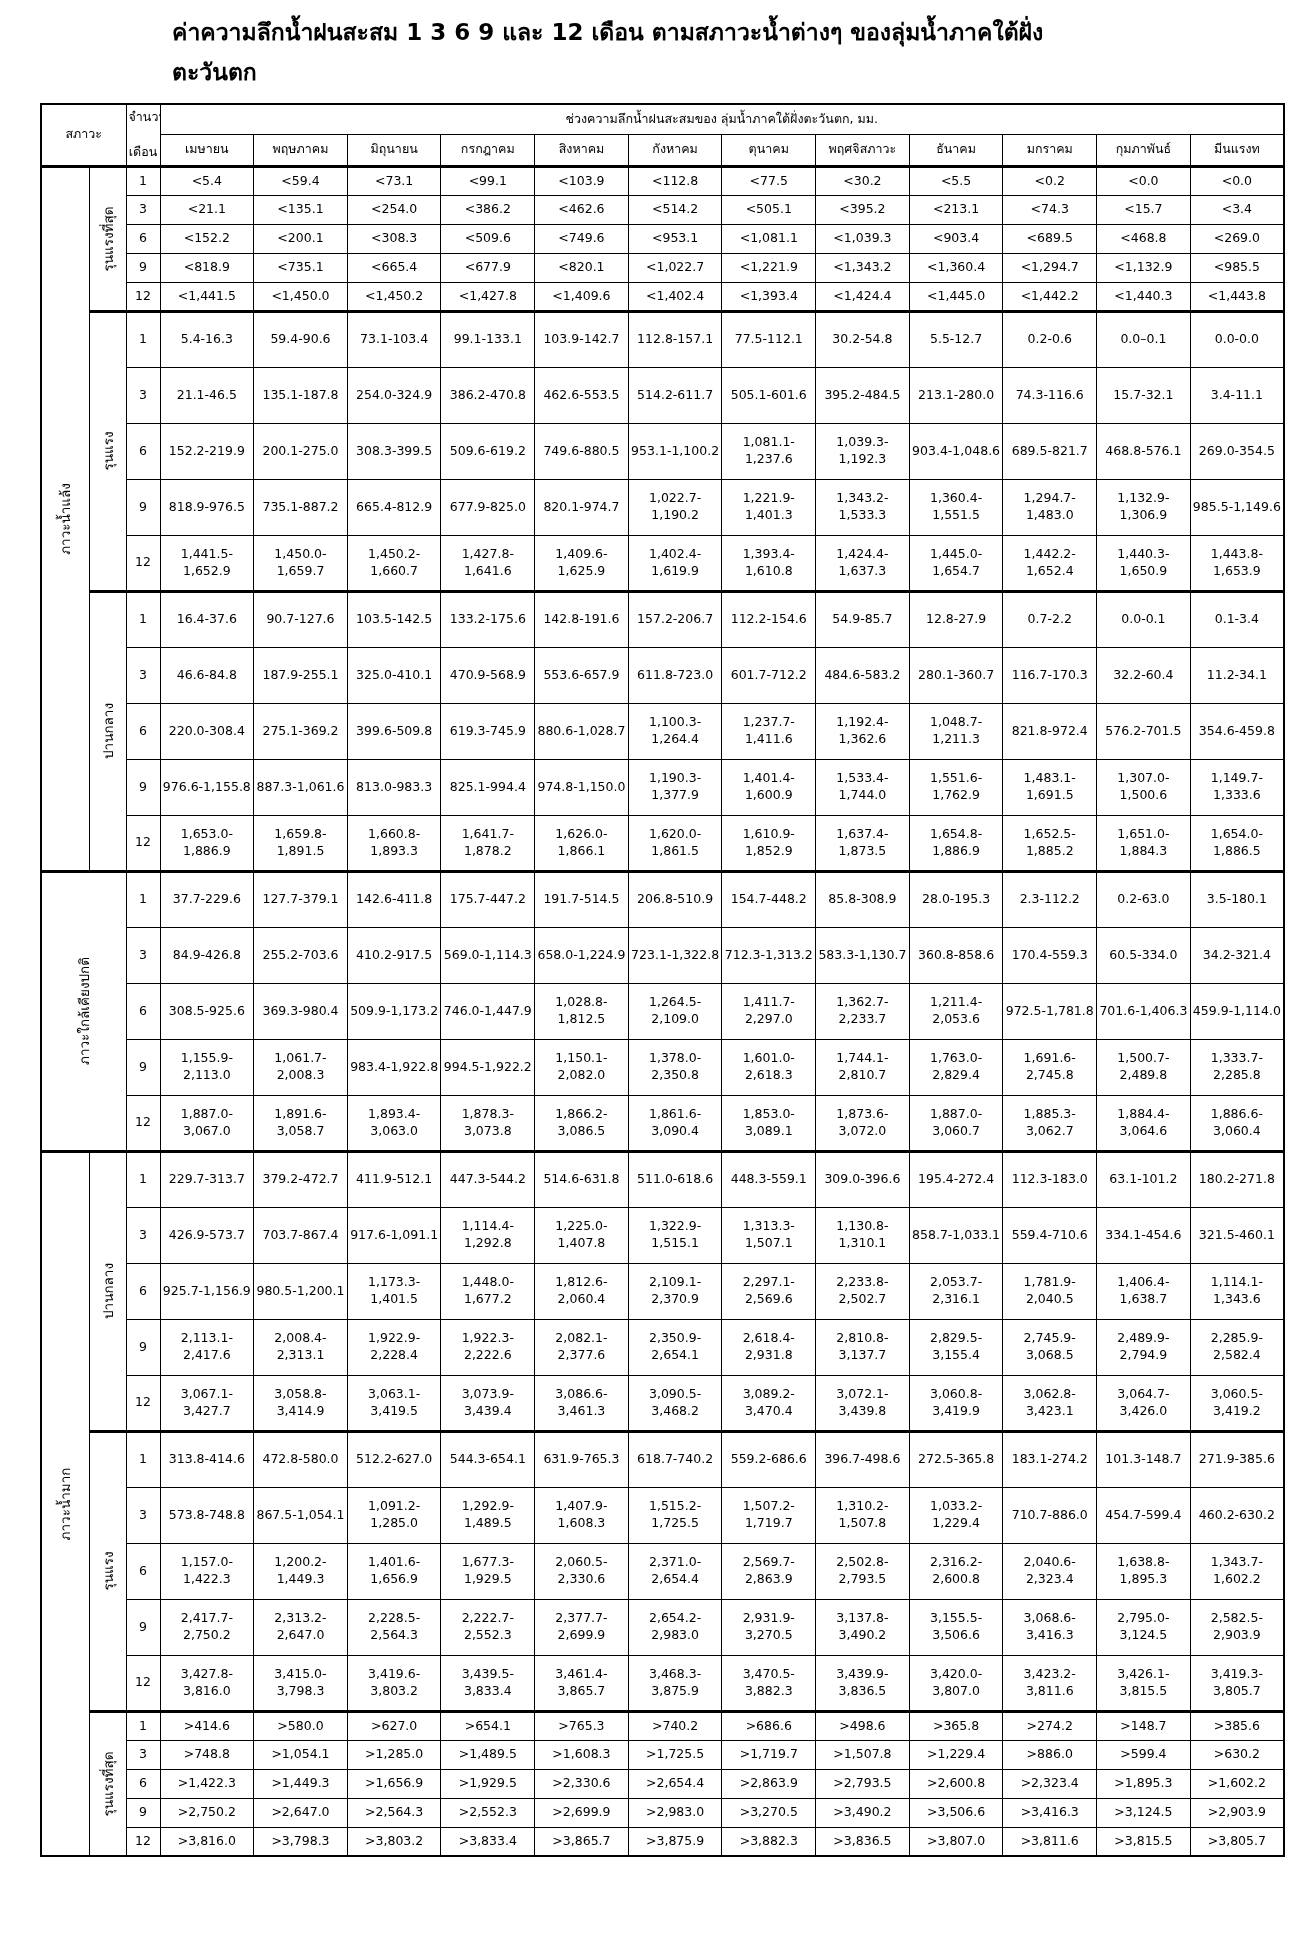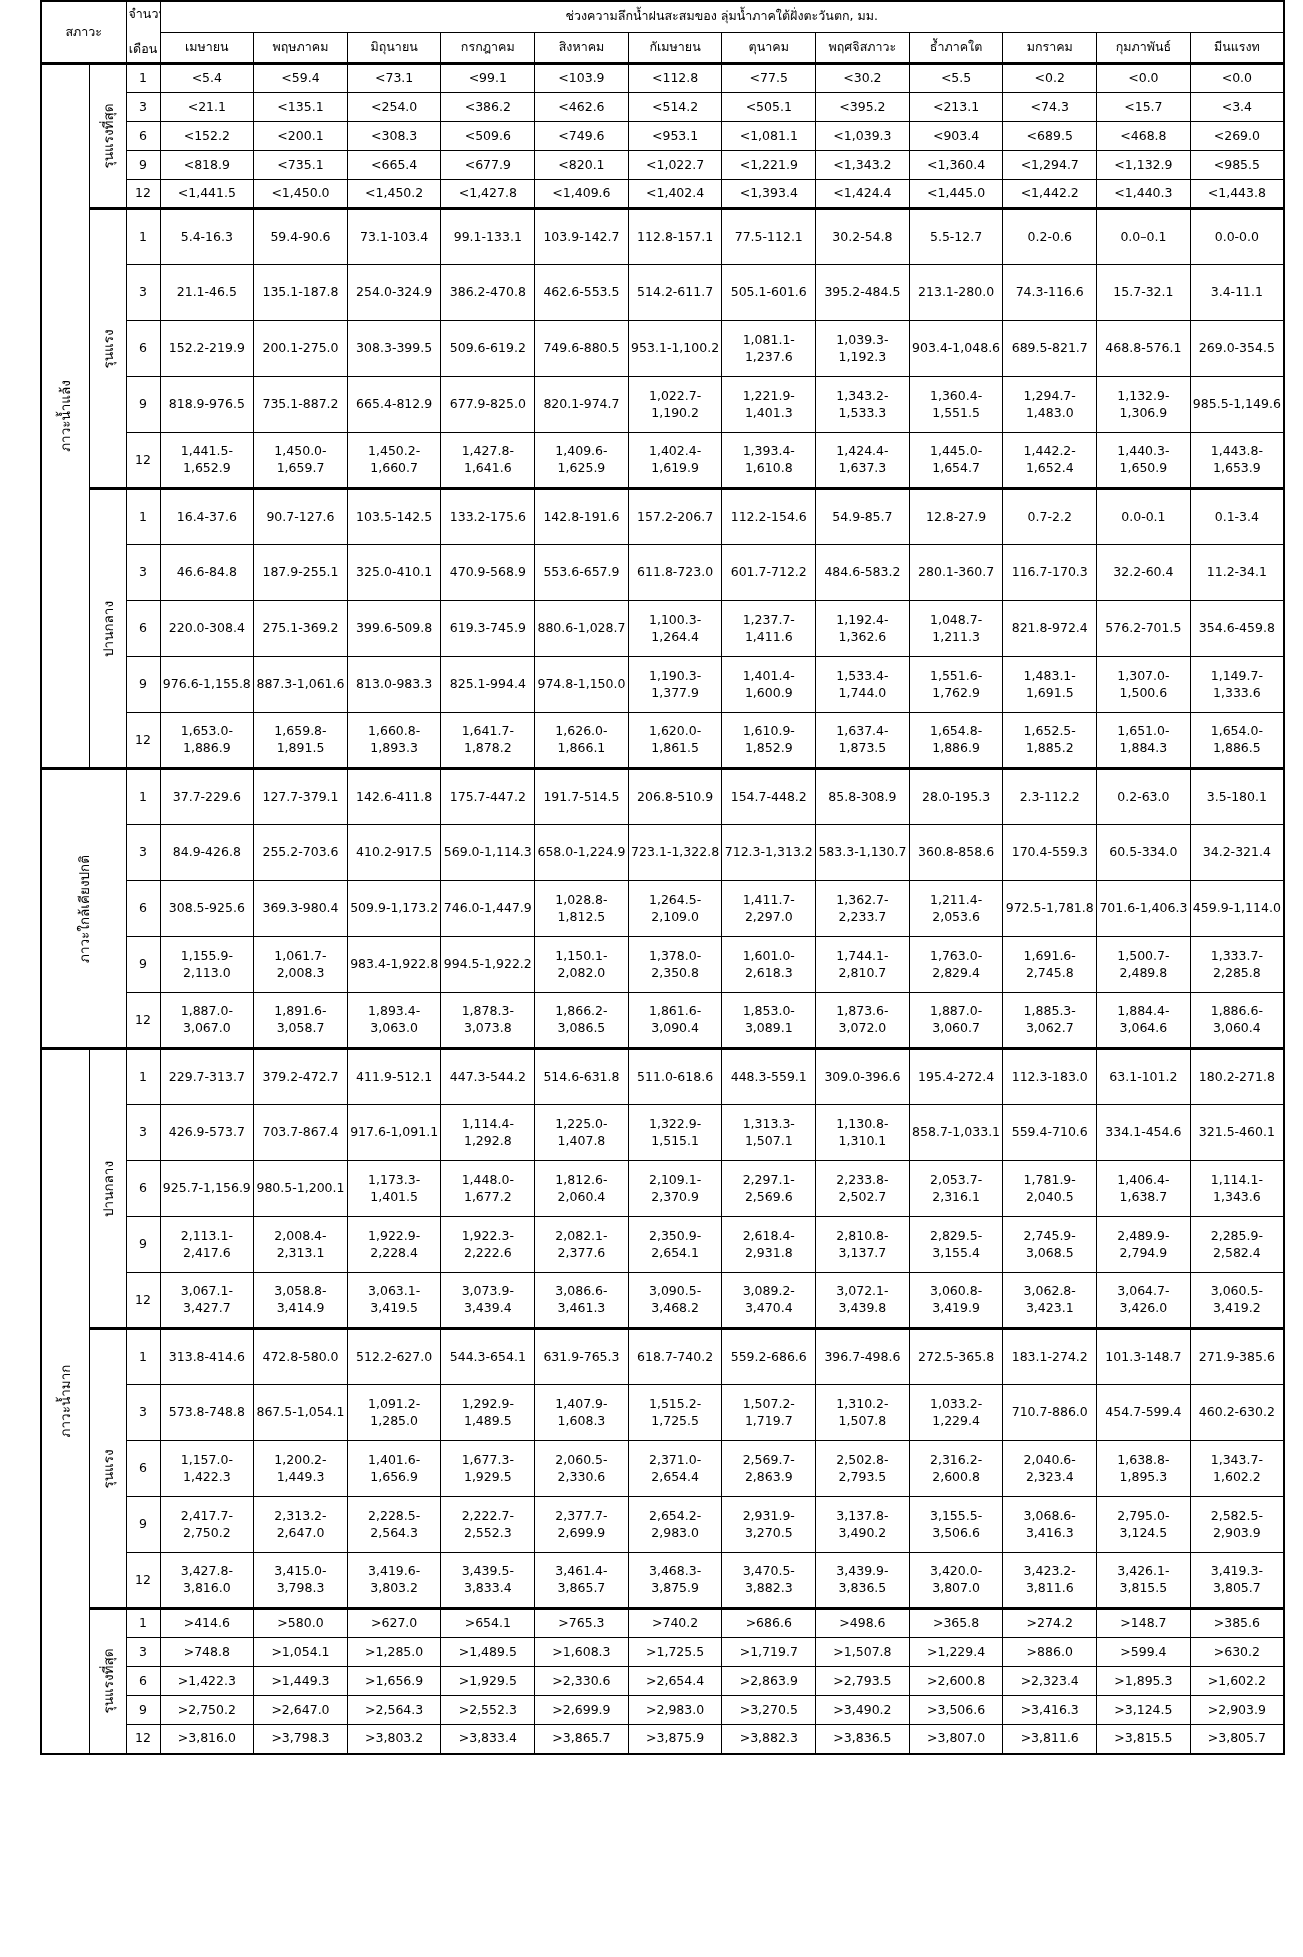--- a/index.html
+++ b/index.html
@@ -25,20 +25,24 @@
   .vlabel { position:absolute; left:50%; top:50%;
             transform:translate(-50%,-50%) rotate(-90deg);
             white-space:nowrap; font-size:13.5px; }
   .two-line-hdr { display:flex; flex-direction:column; justify-content:space-between; height:52px; padding:3px 0; }
 </style>
 </head>
 <body>
 
 <div class="page">
 
+  <div class="title">
+    <div>ค่าความลึกน้ำฝนสะสม 1 3 6 9 และ 12 เดือน ตามสภาวะน้ำต่างๆ ของลุ่มน้ำภาคใต้ฝั่ง</div>
+    <div>ตะวันตก</div>
+  </div>
 
   <table class="rain">
     <colgroup>
       <col style="width:48px">
         <col style="width:37px">
         <col style="width:34px">
     </colgroup>
     <thead>
       <tr class="hdr1">
         <th rowspan="2" colspan="2">สภาวะ</th>
@@ -49,24 +53,24 @@
           </div>
         </th>
         <th colspan="12">ช่วงความลึกน้ำฝนสะสมของ  ลุ่มน้ำภาคใต้ฝั่งตะวันตก, มม.</th>
       </tr>
       <tr class="hdr2" id="month-row">
           <th>เมษายน</th>
           <th>พฤษภาคม</th>
           <th>มิถุนายน</th>
           <th>กรกฎาคม</th>
           <th>สิงหาคม</th>
-          <th>กัเมษายน</th>
+          <th>กังหาคม</th>
           <th>ตุนาคม</th>
           <th>พฤศจิสภาวะ</th>
-          <th>ธัำภาคใต</th>
+          <th>ธันาคม</th>
           <th>มกราคม</th>
           <th>กุมภาพันธ์</th>
           <th>มีนแรงท</th>
         </tr>
     </thead>
     <tbody id="table-body">
         <tr class="h-short g-top">
           <td rowspan="15" class="label-cell">
             <div class="vlabel">ภาวะน้ำแล้ง</div>
           </td>

